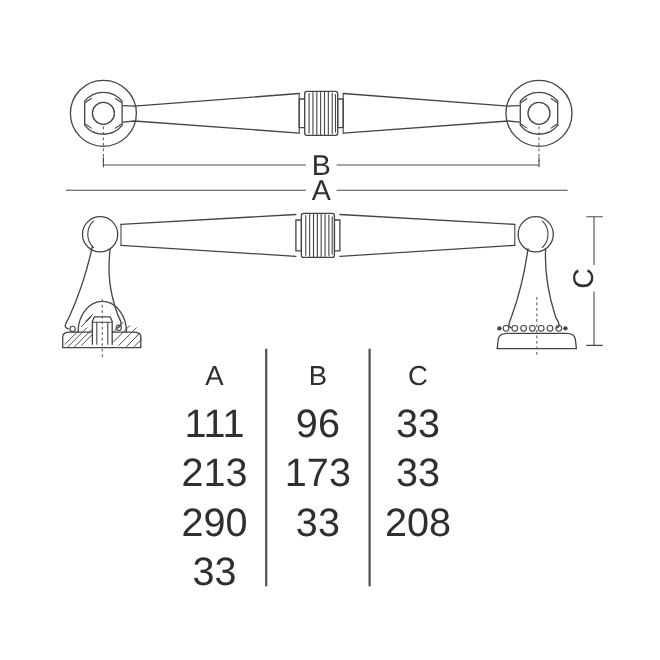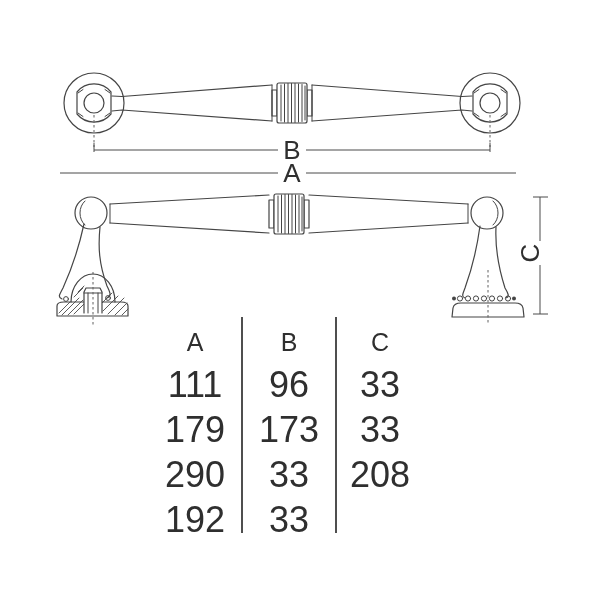--- a/index.html
+++ b/index.html
@@ -136,25 +136,24 @@
 
   <div class="spec-table">
     <div class="cell head">A</div>
     <div class="cell head">B</div>
     <div class="cell head">C</div>
 
     <div class="cell">111</div>
     <div class="cell">96</div>
     <div class="cell">33</div>
 
-    <div class="cell">179</div>
+    <div class="cell">213</div>
     <div class="cell">173</div>
     <div class="cell">33</div>
 
     <div class="cell">290</div>
     <div class="cell">33</div>
 
     <div class="cell">208</div>
-    <div class="cell">192</div>
     <div class="cell">33</div>
   </div>
 
 </div>
 
 </body></html>

